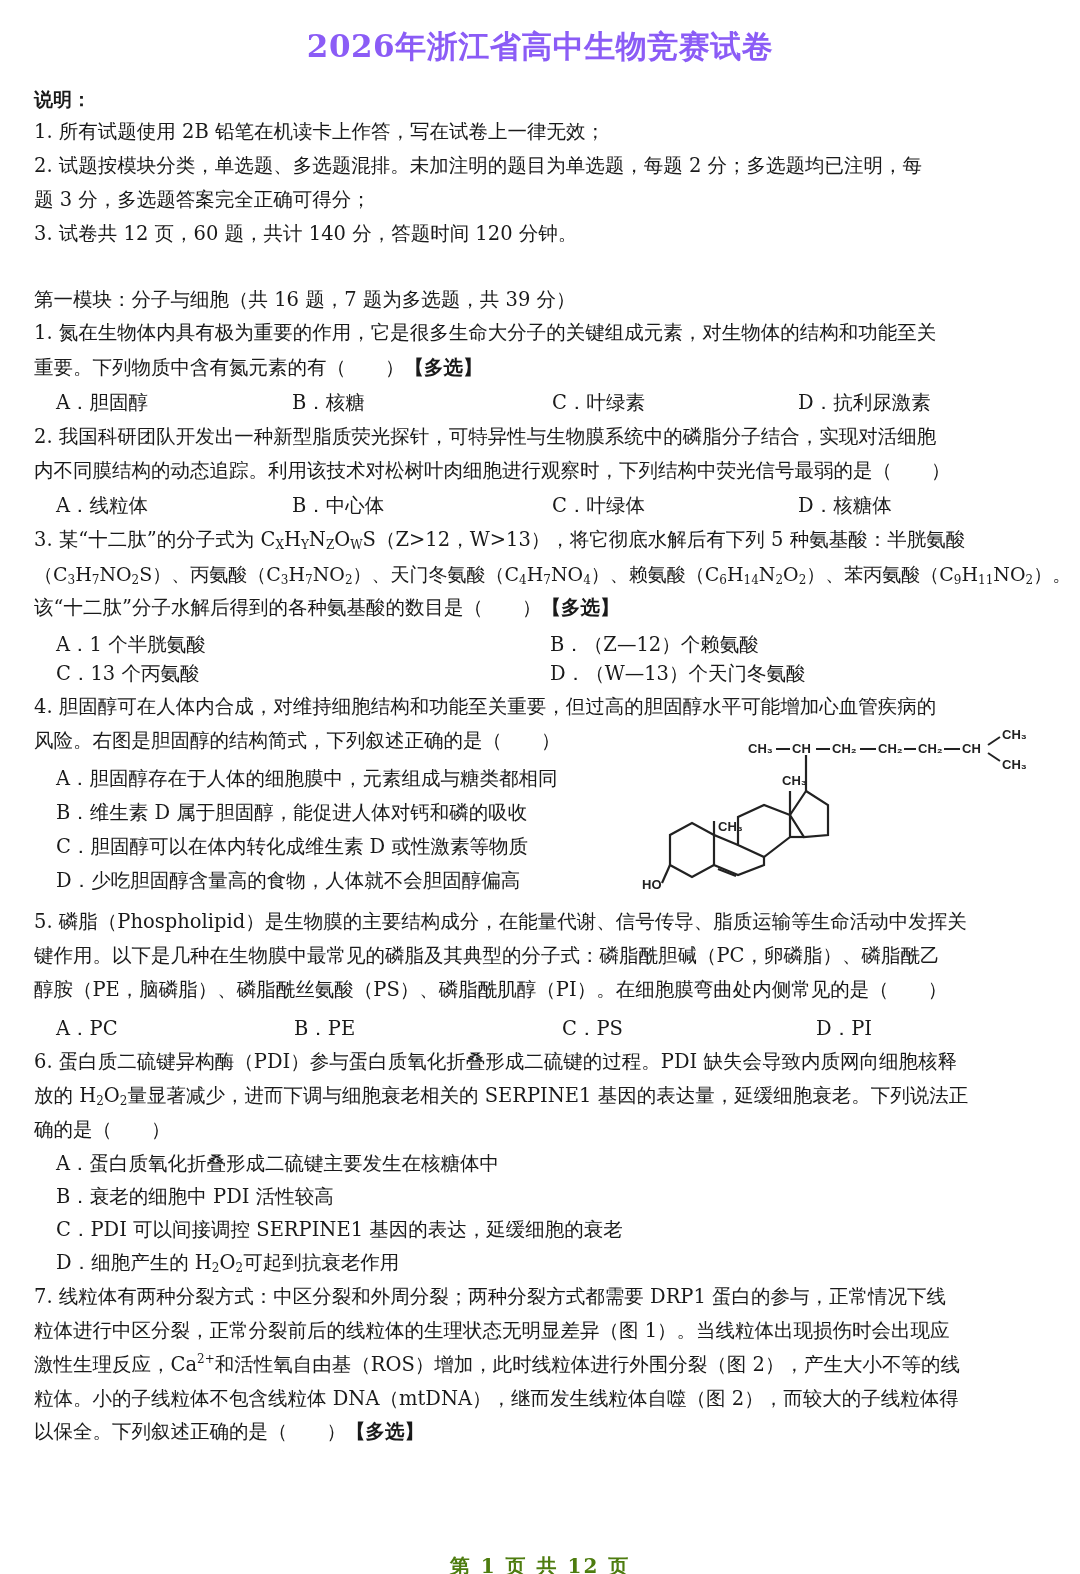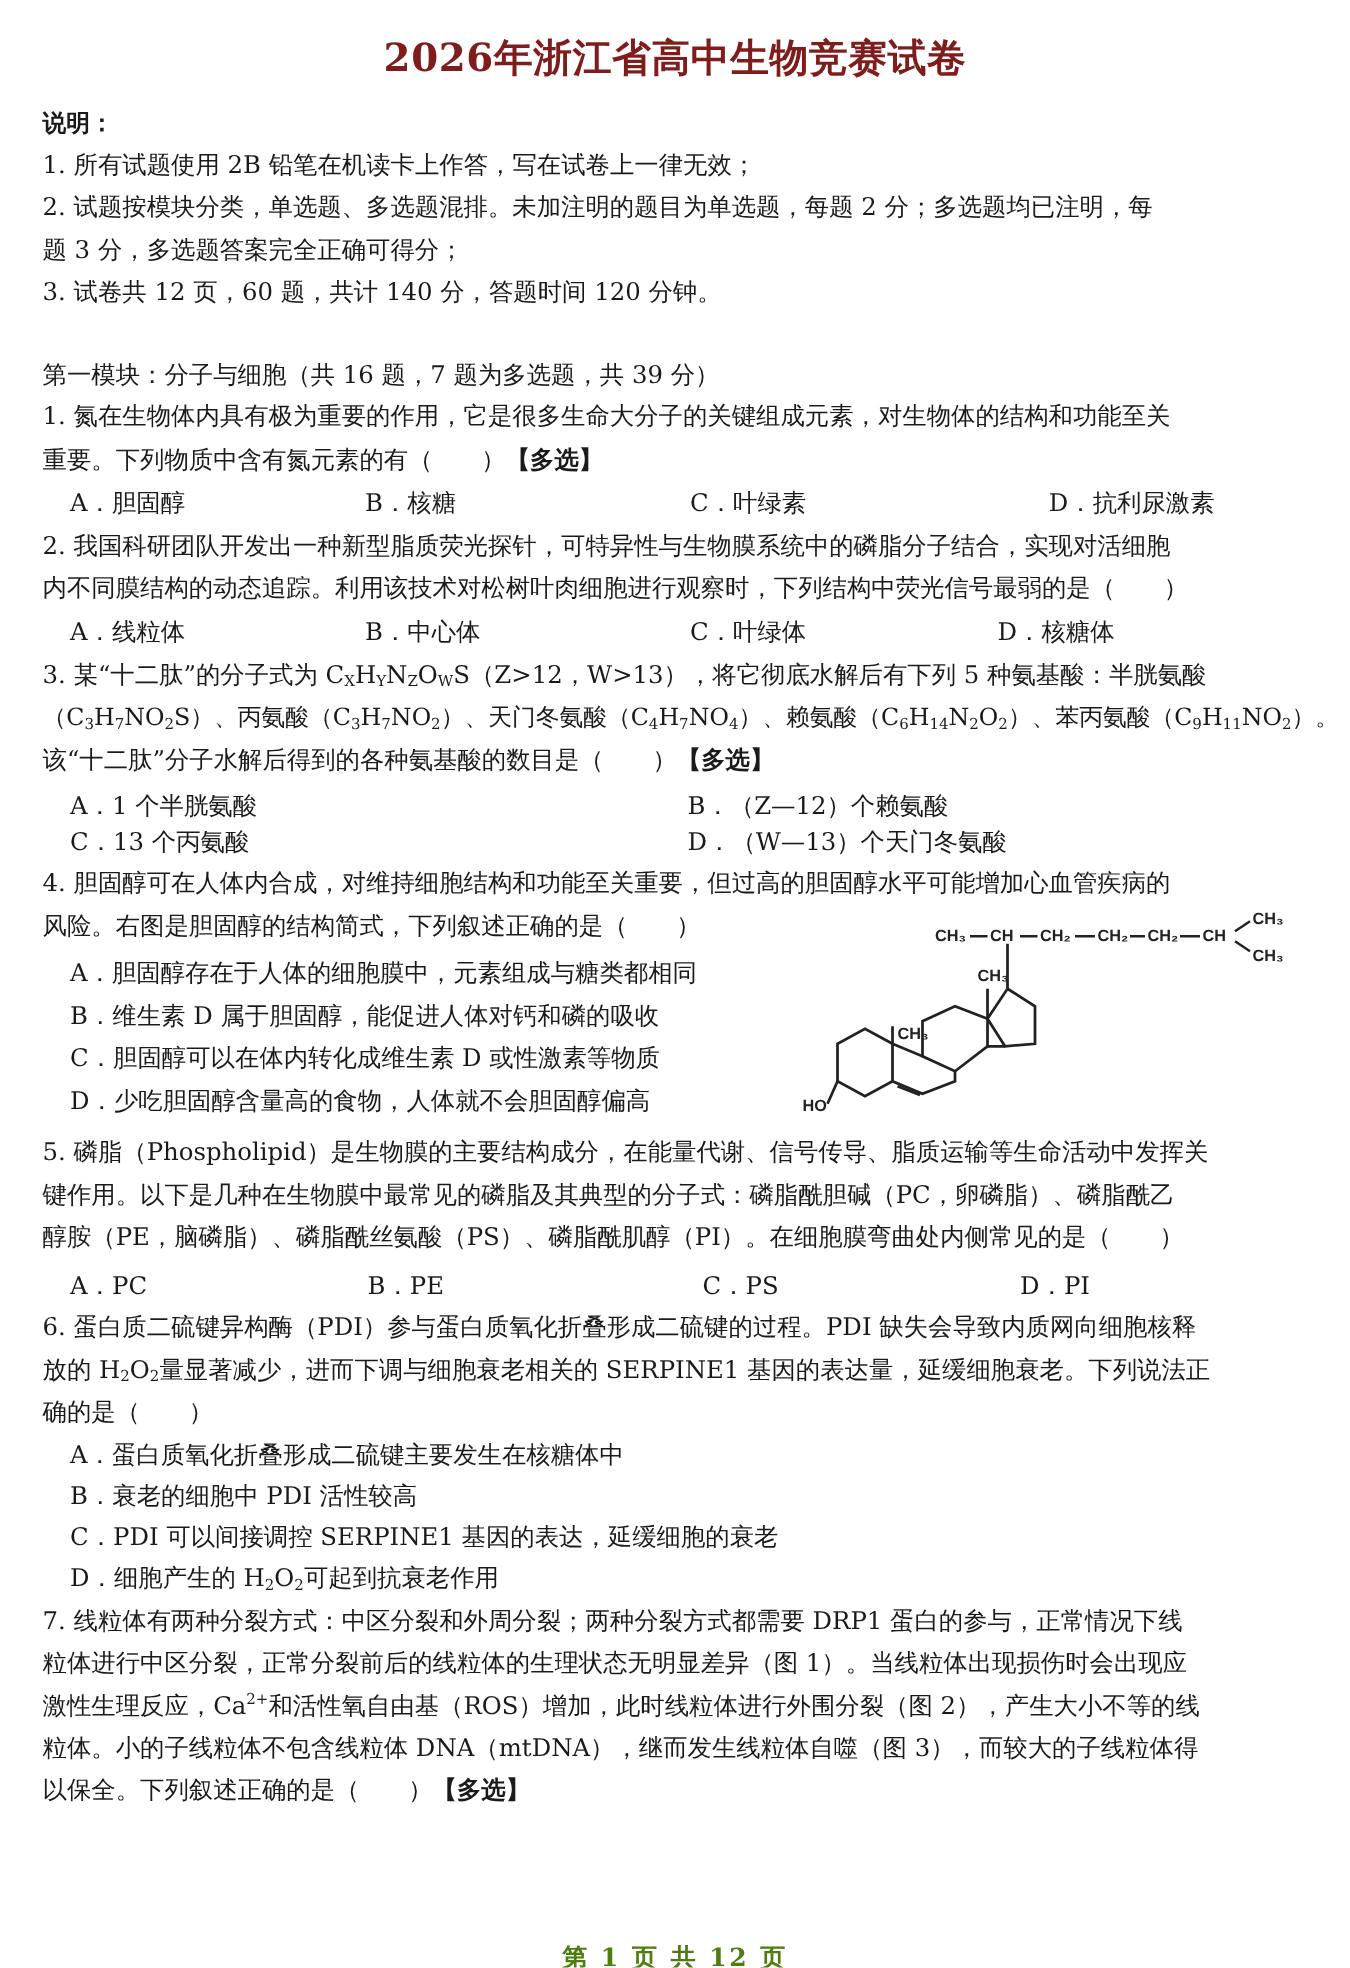--- a/index.html
+++ b/index.html
@@ -5,21 +5,21 @@
   html, body { margin: 0; padding: 0; }
   body {
     width: 1080px; height: 1574px; overflow: hidden;
     background: #ffffff; color: #1a1a1a;
     font-family: "DejaVu Serif", "Liberation Serif", serif;
     position: relative;
   }
   .page { position: absolute; left: 0; top: 0; width: 1080px; height: 1574px; }
   .title {
     position: absolute; left: 0; top: 26px; width: 1080px; text-align: center;
-    font-size: 31px; font-weight: bold; letter-spacing: 0.5px; color: #7f1d1d;
+    font-size: 31px; font-weight: bold; letter-spacing: 0.5px; color: #8b5cf6;
   }
   .line { position: absolute; left: 34px; font-size: 19.5px; white-space: nowrap; line-height: 1; }
   .bold { font-weight: normal; }
   .notes-head { font-weight: bold; font-size: 19px; }
   .opt { position: absolute; font-size: 19.5px; white-space: nowrap; line-height: 1; }
   sub { font-size: 12px; vertical-align: -3px; line-height: 0; }
   sup { font-size: 12px; vertical-align: 8px; line-height: 0; }
   .multi { font-weight: bold; }
   .figure { position: absolute; left: 630px; top: 725px; width: 410px; height: 175px; }
   .footer {
@@ -42,21 +42,21 @@
   <div class="line" style="top:190px;">题 3 分，多选题答案完全正确可得分；</div>
   <div class="line" style="top:224px;">3. 试卷共 12 页，60 题，共计 140 分，答题时间 120 分钟。</div>
 
   <div class="line bold" style="top:290px;">第一模块：分子与细胞（共 16 题，7 题为多选题，共 39 分）</div>
 
   <div class="line" style="top:323px;">1. 氮在生物体内具有极为重要的作用，它是很多生命大分子的关键组成元素，对生物体的结构和功能至关</div>
   <div class="line" style="top:358px;"><span>重要。下列物质中含有氮元素的有（　　）</span><span class="multi">【多选】</span></div>
   <div class="opt" style="left:56px;top:393px;">A．胆固醇</div>
   <div class="opt" style="left:292px;top:393px;">B．核糖</div>
   <div class="opt" style="left:552px;top:393px;">C．叶绿素</div>
-  <div class="opt" style="left:798px;top:393px;margin-left:41px;">D．抗利尿激素</div>
+  <div class="opt" style="left:798px;top:393px;">D．抗利尿激素</div>
 
   <div class="line" style="top:427px;">2. 我国科研团队开发出一种新型脂质荧光探针，可特异性与生物膜系统中的磷脂分子结合，实现对活细胞</div>
   <div class="line" style="top:461px;">内不同膜结构的动态追踪。利用该技术对松树叶肉细胞进行观察时，下列结构中荧光信号最弱的是（　　）</div>
   <div class="opt" style="left:56px;top:496px;">A．线粒体</div>
   <div class="opt" style="left:292px;top:496px;">B．中心体</div>
   <div class="opt" style="left:552px;top:496px;">C．叶绿体</div>
   <div class="opt" style="left:798px;top:496px;">D．核糖体</div>
 
   <div class="line" style="top:530px;"><span>3. 某“十二肽”的分子式为 </span><span><span>C</span><sub>X</sub><span>H</span><sub>Y</sub><span>N</span><sub>Z</sub><span>O</span><sub>W</sub><span>S</span></span><span>（Z&gt;12，W&gt;13），将它彻底水解后有下列 5 种氨基酸：半胱氨酸</span></div>
   <div class="line" style="top:565px;font-size:19px;">（C<sub>3</sub>H<sub>7</sub>NO<sub>2</sub>S）、<span>丙氨酸</span>（C<sub>3</sub>H<sub>7</sub>NO<sub>2</sub>）、<span>天门冬氨酸</span>（C<sub>4</sub>H<sub>7</sub>NO<sub>4</sub>）、<span>赖氨酸</span>（C<sub>6</sub>H<sub>14</sub>N<sub>2</sub>O<sub>2</sub>）、<span>苯丙氨酸</span>（C<sub>9</sub>H<sub>11</sub>NO<sub>2</sub>）。</div>
@@ -129,17 +129,17 @@
   <div class="line" style="top:1086px;"><span>放的 H</span><sub>2</sub>O<sub>2</sub><span>量显著减少，进而下调与细胞衰老相关的 SERPINE1 基因的表达量，延缓细胞衰老。下列说法正</span></div>
   <div class="line" style="top:1120px;">确的是（　　）</div>
   <div class="opt" style="left:56px;top:1154px;">A．蛋白质氧化折叠形成二硫键主要发生在核糖体中</div>
   <div class="opt" style="left:56px;top:1187px;">B．衰老的细胞中 PDI 活性较高</div>
   <div class="opt" style="left:56px;top:1220px;">C．PDI 可以间接调控 SERPINE1 基因的表达，延缓细胞的衰老</div>
   <div class="opt" style="left:56px;top:1253px;"><span>D．细胞产生的 H</span><sub>2</sub>O<sub>2</sub><span>可起到抗衰老作用</span></div>
 
   <div class="line" style="top:1287px;">7. 线粒体有两种分裂方式：中区分裂和外周分裂；两种分裂方式都需要 DRP1 蛋白的参与，正常情况下线</div>
   <div class="line" style="top:1321px;">粒体进行中区分裂，正常分裂前后的线粒体的生理状态无明显差异（图 1）。当线粒体出现损伤时会出现应</div>
   <div class="line" style="top:1355px;"><span>激性生理反应，Ca</span><sup>2+</sup><span>和活性氧自由基（ROS）增加，此时线粒体进行外围分裂（图 2），产生大小不等的线</span></div>
-  <div class="line" style="top:1389px;">粒体。小的子线粒体不包含线粒体 DNA（mtDNA），继而发生线粒体自噬（图 3），而较大的子线粒体得</div>
+  <div class="line" style="top:1389px;">粒体。小的子线粒体不包含线粒体 DNA（mtDNA），继而发生线粒体自噬（图 2），而较大的子线粒体得</div>
   <div class="line" style="top:1422px;"><span>以保全。下列叙述正确的是（　　）</span><span class="multi">【多选】</span></div>
 
   <div class="footer"><span>第 1 页 共 12 页</span></div>
 </div>
 
 </body></html>

